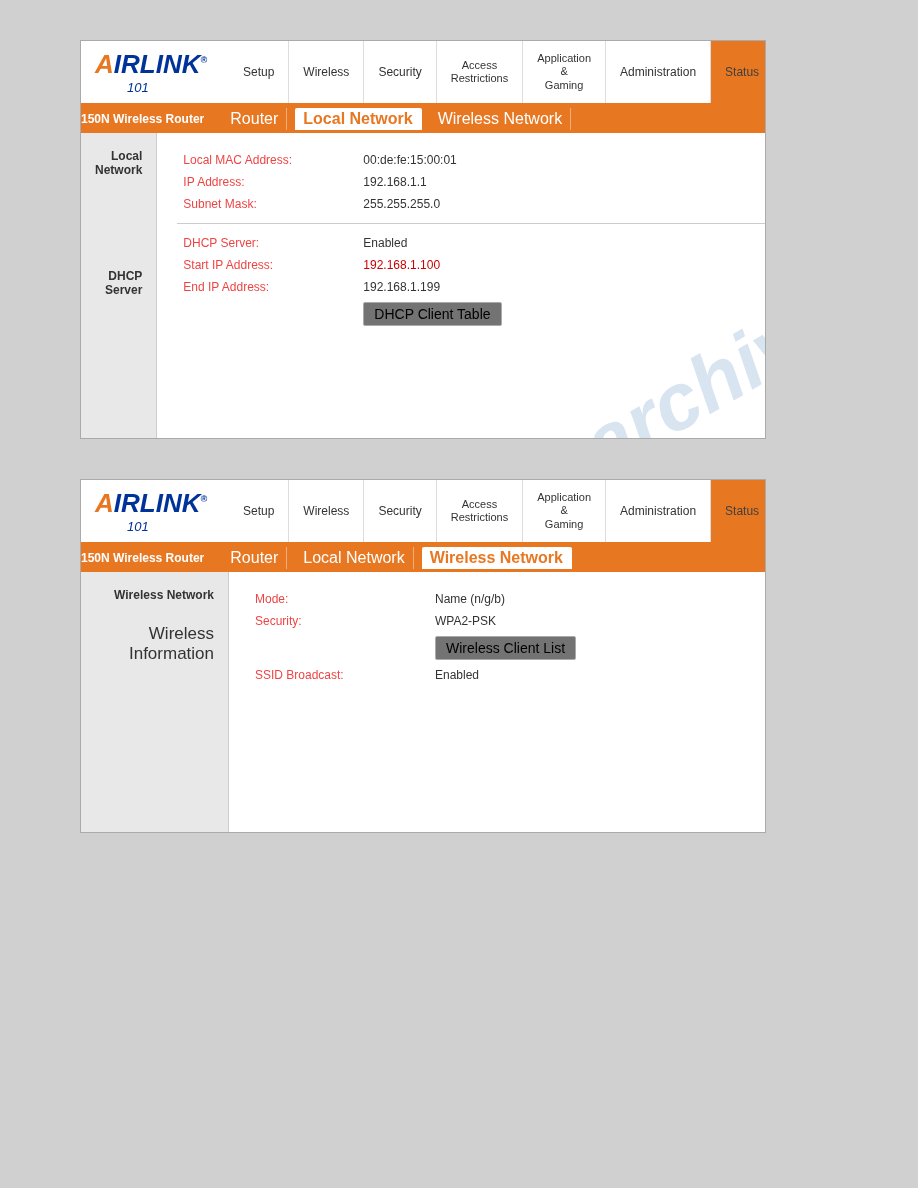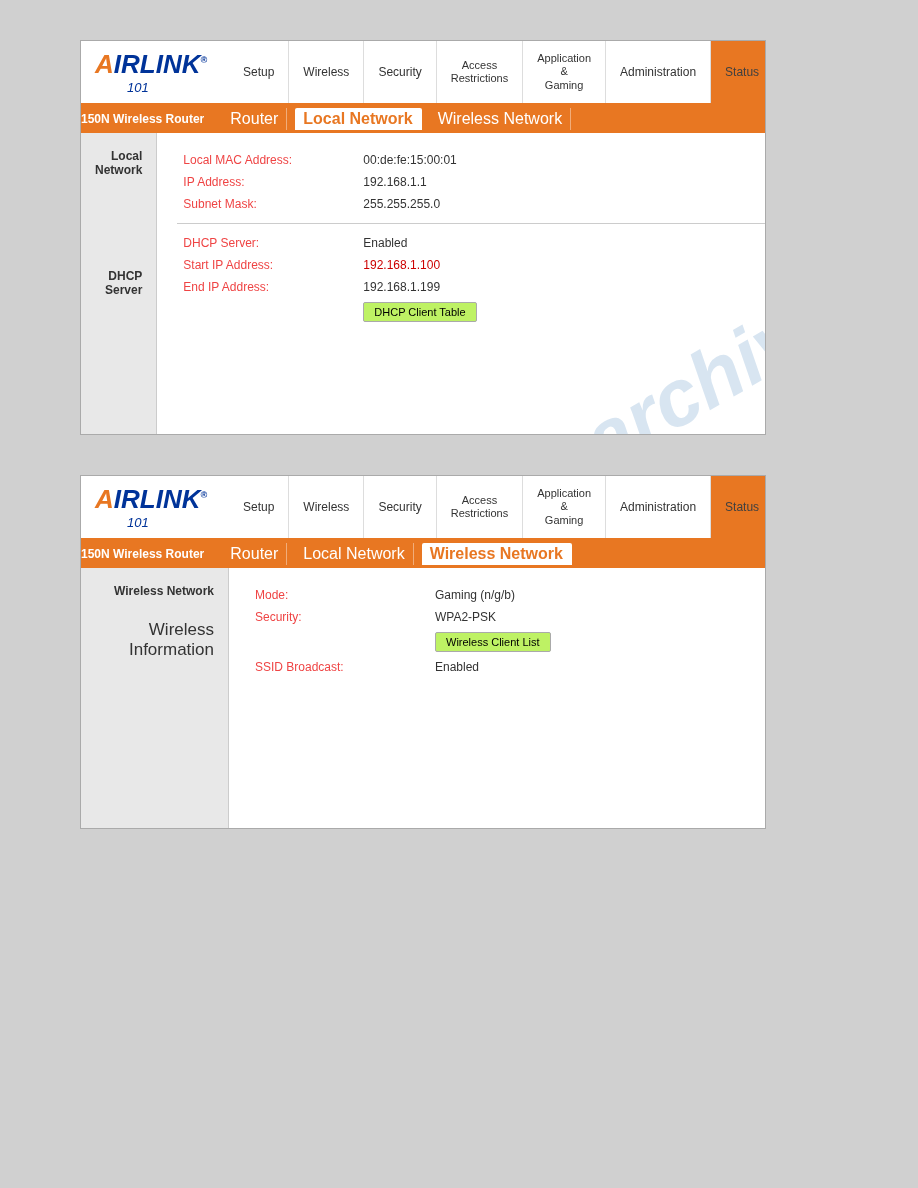--- a/index.html
+++ b/index.html
@@ -149,24 +149,24 @@
       color: #cc0000;
     }
 
     .section-divider {
       border: none;
       border-top: 1px solid #ccc;
       margin: 8px 0;
     }
 
     .btn {
-      background: #bef264;
+      background: #737373;
       border: 1px solid #aaa;
       padding: 3px 10px;
-      font-size: 11px;
+      font-size: 14px;
       cursor: pointer;
       border-radius: 2px;
     }
 
     
     .watermark {
       position: absolute;
       color: rgba(100, 150, 200, 0.25);
       font-size: 80px;
       font-style: italic;
@@ -305,21 +305,21 @@
       <div class="sidebar">
         <div class="sidebar-label">Wireless Network</div>
         <div style="height:10px;"></div>
         <div class="sidebar-label" style="font-weight:normal; font-size:17px;">Wireless Information</div>
       </div>
       <div class="main-content">
         <table class="info-table">
           <tbody>
           <tr>
             <td class="label-col">Mode:</td>
-            <td class="value-col">Gaming (n/g/b)</td>
+            <td class="value-col">Name (n/g/b)</td>
           </tr>
           <tr>
             <td class="label-col">Security:</td>
             <td class="value-col">WPA2-PSK</td>
           </tr>
           <tr>
             <td></td>
             <td>
               <button class="btn">Wireless Client List</button>
             </td>

